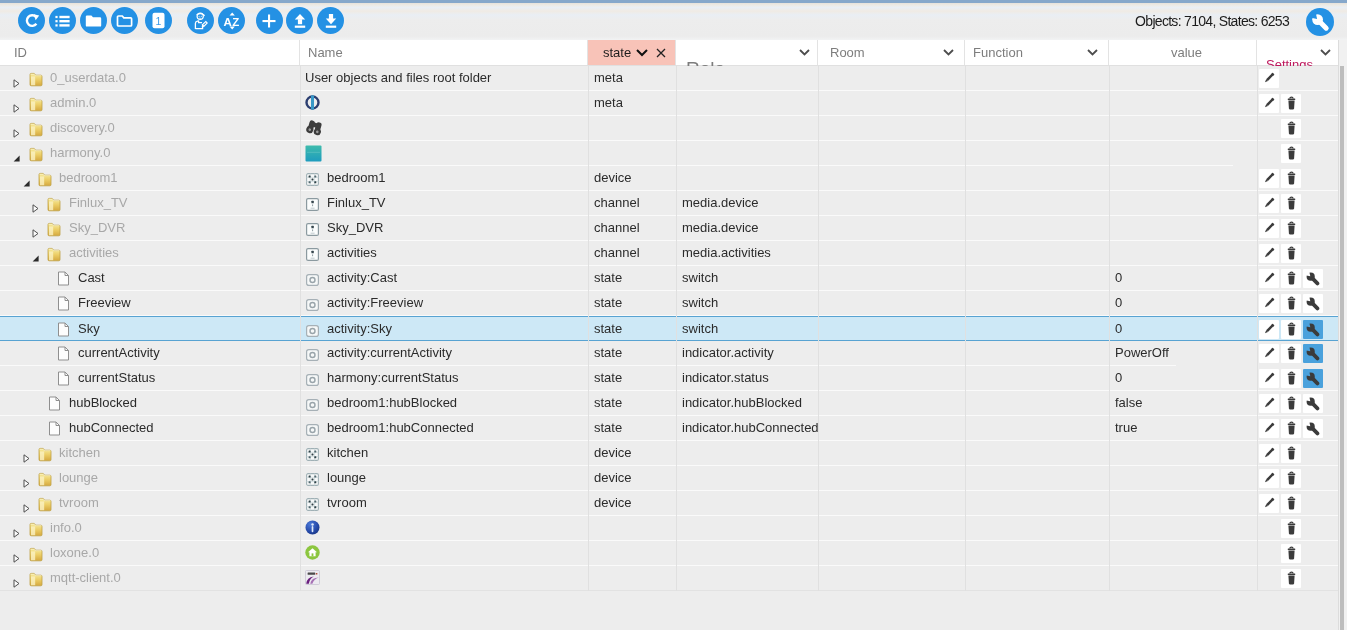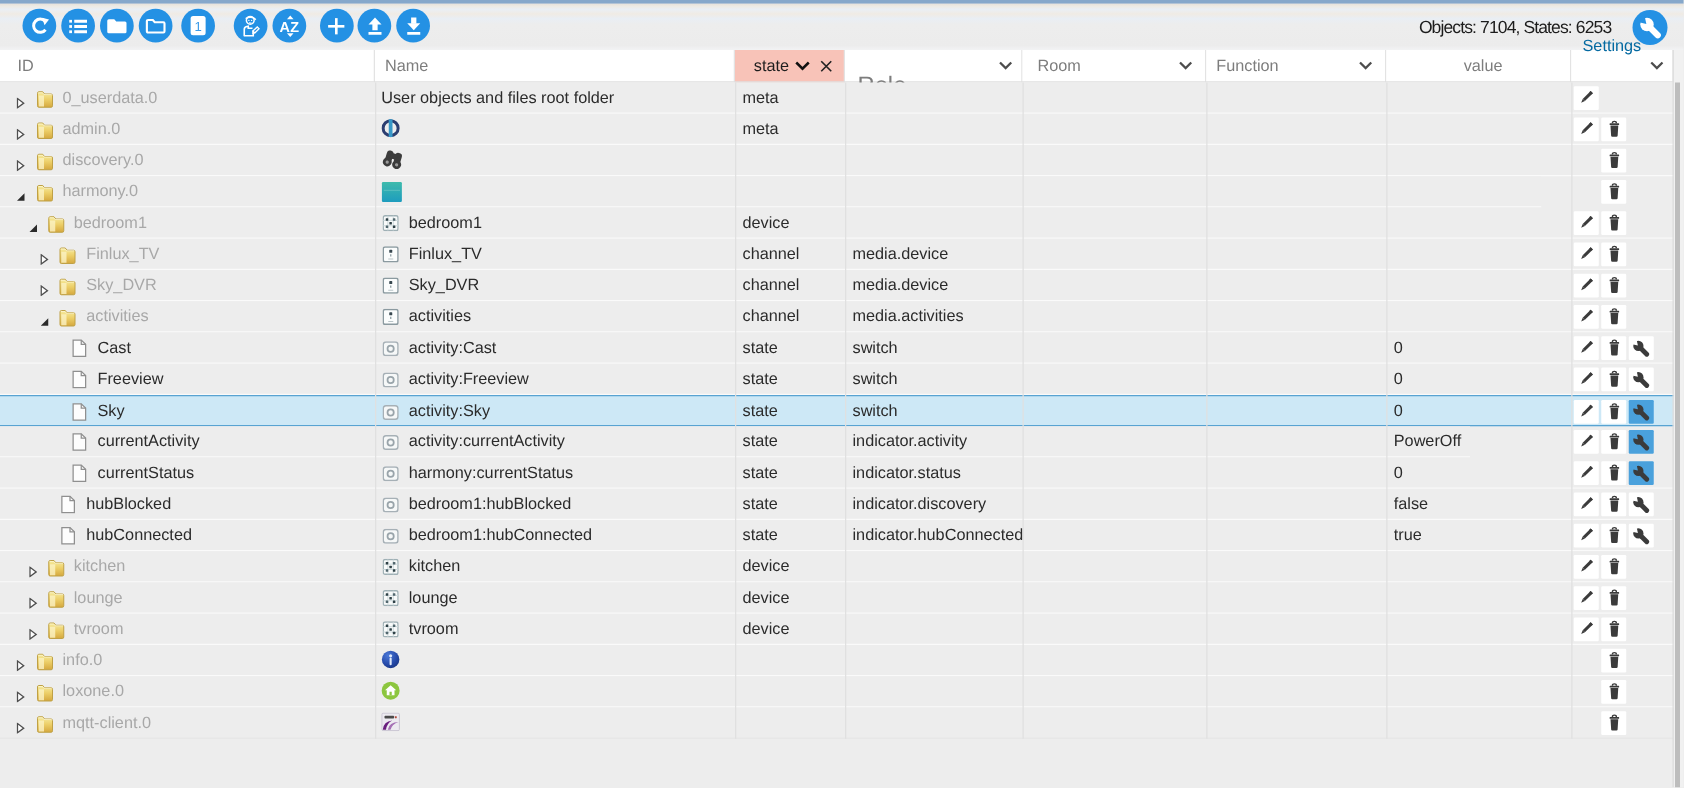--- a/index.html
+++ b/index.html
@@ -107,21 +107,21 @@
   </svg>
 <div style="position:absolute;left:830px;top:40px;line-height:26px;font-size:13px;color:#7d7d7d">Room</div>
 <svg class="ab" style="left:943px;top:49px" width="11" height="7.5">
     <path d="M1 1 L5.5 5.5 L10 1" fill="none" stroke="#4d4d4d" stroke-width="1.8"></path>
   </svg>
 <div style="position:absolute;left:973px;top:40px;line-height:26px;font-size:13px;color:#7d7d7d">Function</div>
 <svg class="ab" style="left:1087px;top:49px" width="11" height="7.5">
     <path d="M1 1 L5.5 5.5 L10 1" fill="none" stroke="#4d4d4d" stroke-width="1.8"></path>
   </svg>
 <div style="position:absolute;left:1115px;top:40px;width:143px;text-align:center;line-height:26px;font-size:13px;color:#7d7d7d">value</div>
-<div style="position:absolute;left:1266px;top:24px;line-height:26px;font-size:13px;color:#0369a1">Settings</div>
+<div style="position:absolute;left:1266px;top:52px;line-height:26px;font-size:13px;color:#be185d">Settings</div>
 <svg class="ab" style="left:1320px;top:49px" width="11" height="7.5">
     <path d="M1 1 L5.5 5.5 L10 1" fill="none" stroke="#4d4d4d" stroke-width="1.8"></path>
   </svg>
 <div style="position:absolute;left:0;top:66px;width:1339px;height:25px;background:#ededed;border-bottom:1px solid #fafafa">
     <div class="ab" style="left:12px;top:8px"><svg width="9" height="9" viewBox="0 0 9 9" style="">
         <polygon points="2,0.8 7,4.5 2,8.2" fill="#fdfdfd" stroke="#4f4f4f" stroke-width="1"></polygon>
       </svg></div>
     <div class="ab" style="left:28.5px;top:4.5px"><svg width="14" height="16" viewBox="0 0 14 16" style="">
         <path d="M1 3.6 Q1 2.4 2.1 2.4 L5.2 2.4 L6.6 4.2 L11.9 4.2 Q13 4.2 13 5.4 L13 13.6 Q13 14.8 11.9 14.8 L2.1 14.8 Q1 14.8 1 13.6 Z" fill="url(#fg)" stroke="#bfa146" stroke-width="0.8"></path>
         <path d="M2 5.4 L6.2 5.4 L6.2 14.2 L2 14.2 Z" fill="#fbf3c4" opacity="0.8"></path>
@@ -626,21 +626,21 @@
         <path d="M1.5 1 L8 1 L11.5 4.5 L11.5 14 L1.5 14 Z" fill="#fdfdfd" stroke="#8f8f8f" stroke-width="1"></path>
         <path d="M8 1 L8 4.5 L11.5 4.5" fill="none" stroke="#8f8f8f" stroke-width="1"></path>
       </svg></div>
     <div class="txt" style="left:69px;top:0;line-height:24px;color:#2b2b2b">hubBlocked</div>
     <div class="ab" style="left:306px;top:6px"><svg width="13" height="12" viewBox="0 0 13 12" style="">
         <rect x="0.6" y="0.6" width="11.8" height="10.8" rx="2.2" fill="#f6f8f8" stroke="#a6b0b6" stroke-width="1.2"></rect>
         <circle cx="6.5" cy="6" r="2.5" fill="none" stroke="#99a4aa" stroke-width="1.4"></circle>
       </svg></div>
     <div class="txt" style="left:327px;top:0;line-height:24px;color:#2b2b2b">bedroom1:hubBlocked</div>
     <div class="txt" style="left:594px;top:0;line-height:24px;color:#2b2b2b">state</div>
-    <div class="txt" style="left:682px;top:0;line-height:24px;color:#2b2b2b">indicator.discovery</div>
+    <div class="txt" style="left:682px;top:0;line-height:24px;color:#2b2b2b">indicator.hubBlocked</div>
     <div class="txt" style="left:1115px;top:0;line-height:24px;color:#2b2b2b">false</div>
     <div class="sbtn" style="left:1259px">
       <svg width="14" height="14" viewBox="0 0 14 14" style="">
         <g transform="rotate(45 7 7)">
           <rect x="5.8" y="0.8" width="2.5" height="9" fill="#3b3b3b"></rect>
           <polygon points="5.8,9.8 8.3,9.8 7.05,12.8" fill="#3b3b3b"></polygon>
           <rect x="5.8" y="0.8" width="2.5" height="1.6" fill="#3b3b3b"></rect>
         </g>
       </svg>
     </div>

